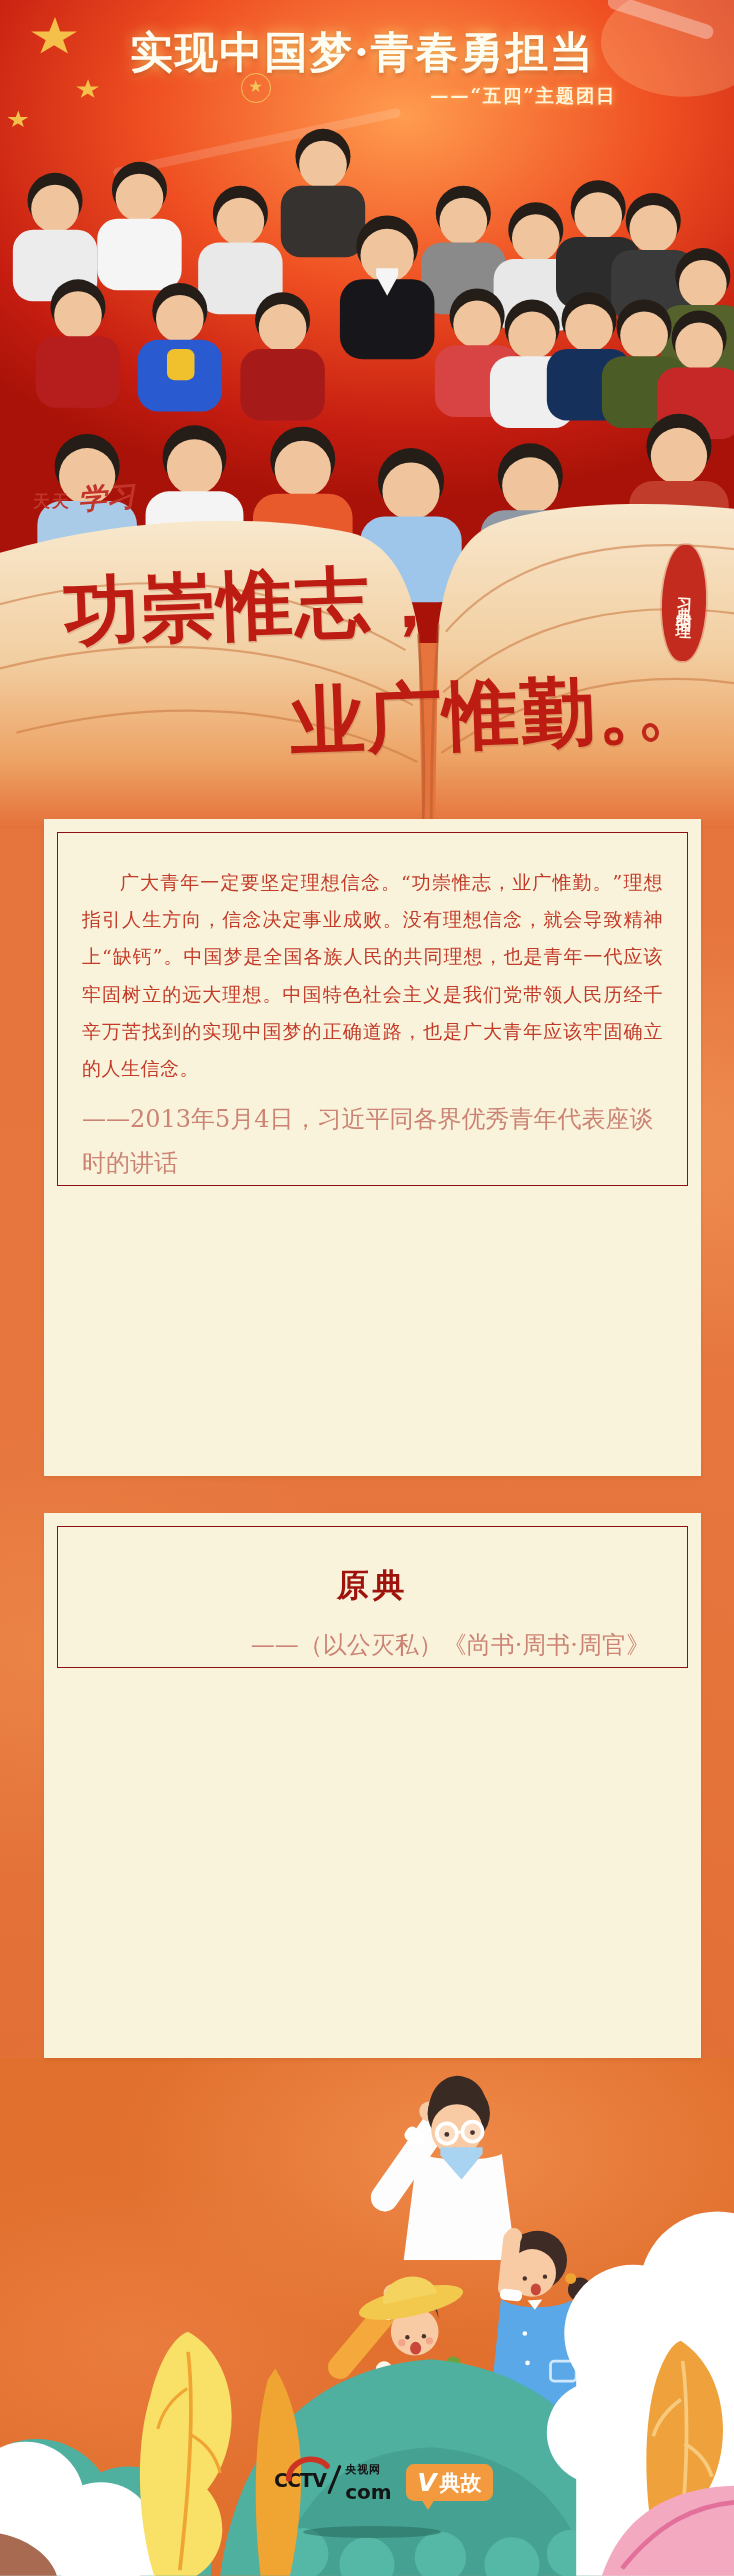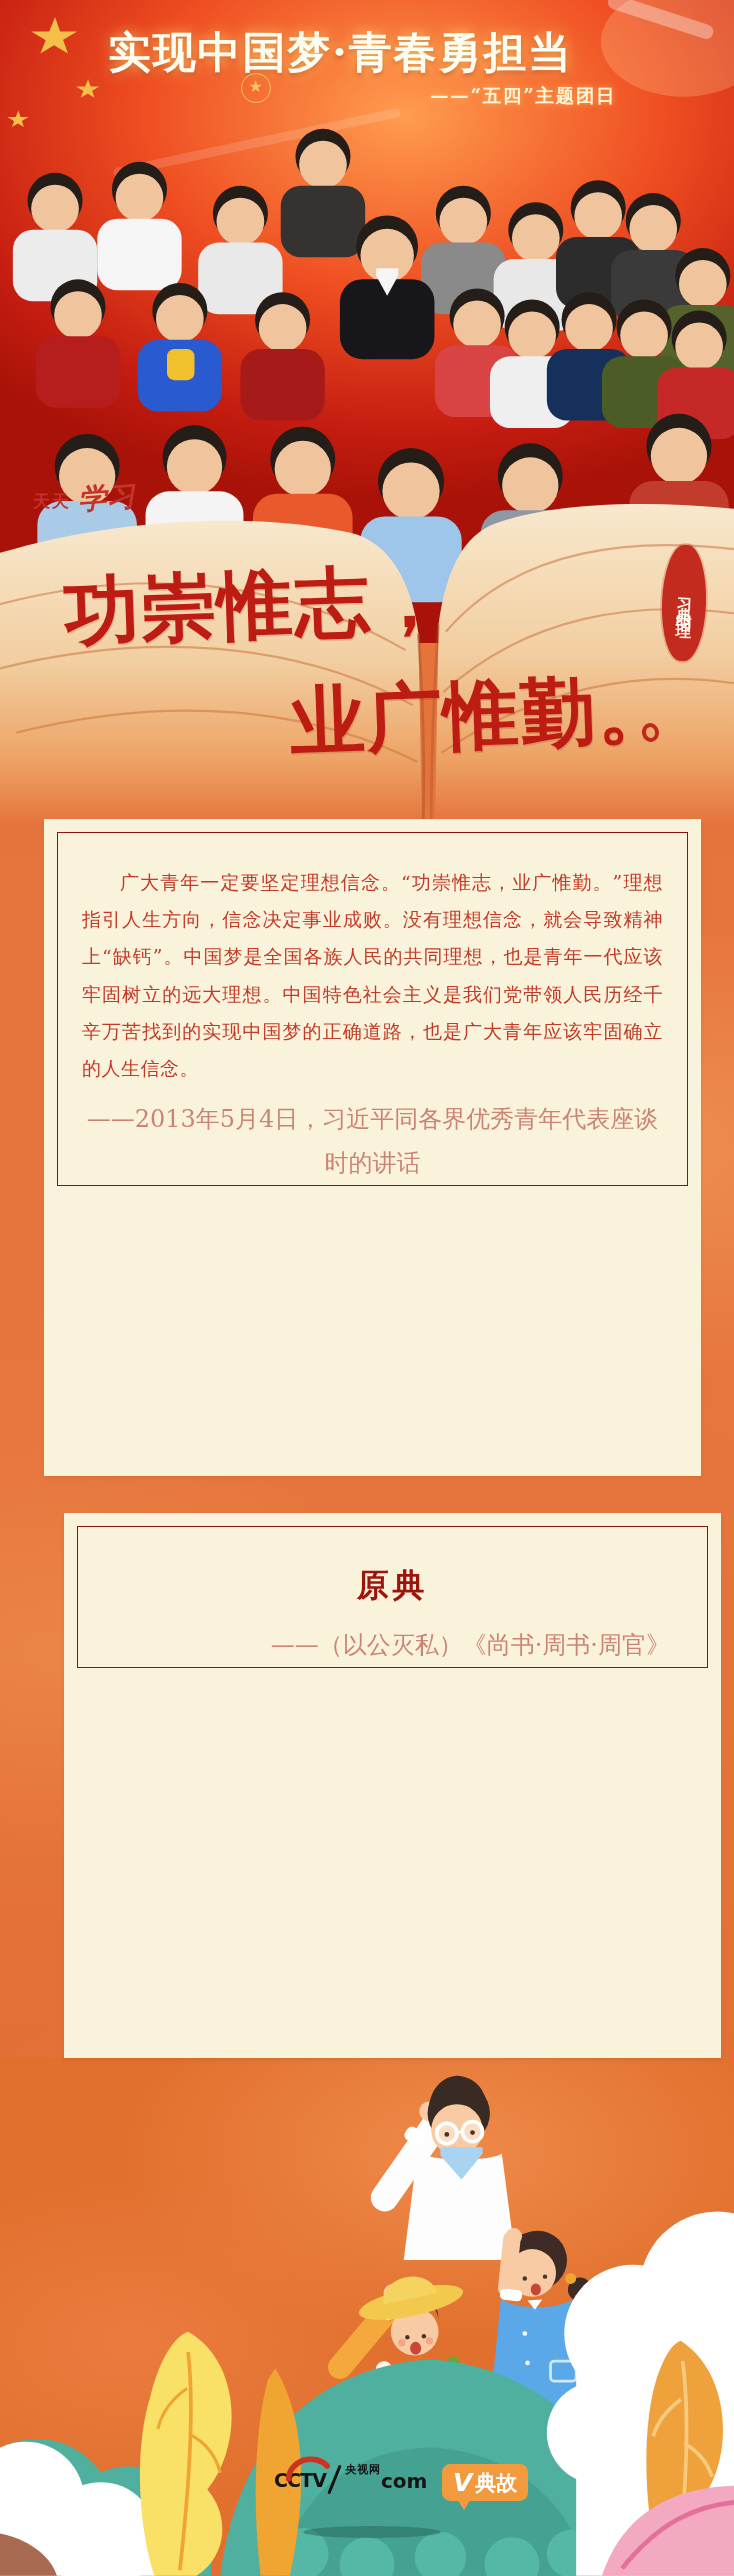--- a/index.html
+++ b/index.html
@@ -7,21 +7,21 @@
          font-family:"DejaVu Serif","Liberation Serif",serif;
          background:
            radial-gradient(643px 386px at 88% 1148px, rgba(255,190,120,.35), transparent 60%),
            radial-gradient(597px 367px at 8% 1652px, rgba(255,175,100,.28), transparent 60%),
            radial-gradient(826px 477px at 50% 2249px, rgba(250,150,70,.35), transparent 60%),
            linear-gradient(180deg,#e5713a 0%,#e6763e 55%,#e06c30 100%);}
   
   .photo{position:absolute;left:0;top:0;width:734px;height:643px;
          background:radial-gradient(569px 386px at 55% 18%, #ff9c4f 0%, #ef4f22 45%, #c41c10 82%, #a81208 100%);}
   .photo svg{position:absolute;left:0;top:0;}
-  .banner-title{position:absolute;left:108px;top:24px;width:532px;
+  .banner-title{position:absolute;left:130px;top:24px;width:532px;
         font-weight:900;font-size:43px;letter-spacing:1.8px;color:#fffdf2;
         text-shadow:0 0 13px rgba(255,210,110,.95),0 1.8px 5.5px rgba(150,30,0,.6);}
   .banner-sub{position:absolute;left:430px;top:83px;font-weight:700;font-size:18.4px;
         letter-spacing:1.8px;color:#fff4d8;text-shadow:0 0 7.3px rgba(255,190,90,.9);}
   .star-emblem{position:absolute;left:241px;top:73px;width:27.5px;height:27.5px;border:1.8px solid #f3c65c;
         border-radius:50%;color:#f3c65c;font-size:16.5px;line-height:26px;text-align:center;
         font-family:"DejaVu Sans",sans-serif;}
   
   .book{position:absolute;left:0;top:496px;width:734px;height:332px;}
   .masthead{position:absolute;left:33px;top:479px;z-index:4;white-space:nowrap;}
@@ -38,38 +38,38 @@
         box-shadow:0 0 0 1.8px rgba(194,43,29,.25);}
   .seal span{writing-mode:vertical-rl;color:#fff7ec;font-size:15.6px;font-weight:700;letter-spacing:8.3px;
         font-family:"DejaVu Sans",sans-serif;}
   .ring{position:absolute;left:642px;top:723px;width:9.2px;height:11px;border:4.6px solid #c0281c;
         border-radius:50%;transform:rotate(-12deg);z-index:4;}
   
   .panel{position:absolute;left:44px;width:657px;background:#faf3dc;z-index:3;
          box-shadow:0 1.8px 3.7px rgba(140,60,20,.15);}
   .panel-inner{margin:13px;border:1.8px solid #8b1212;}
   .panel.quote{top:819px;height:657px;}
-  .panel.classic{top:1513px;height:545px;margin-left:20px;}
+  .panel.classic{top:1513px;height:545px;}
   .panel .body-text{margin:0;padding:31px 24px 0 24px;text-indent:2em;text-align:justify;
         font-size:19px;line-height:1.96;letter-spacing:0.5px;color:#c23b28;}
-  .panel .attrib{margin:9.2px 0 0 0;padding:0 24px;font-size:24px;line-height:1.85;color:#cb8474;text-align:center;}
+  .panel .attrib{margin:9.2px 0 0 0;padding:0 24px;font-size:24px;line-height:1.85;color:#cb8474;}
   .panel.classic .attrib{text-align:right;padding-right:37px;}
   .classic-heading{margin:0;padding:37px 0 5.5px 0;text-align:center;font-size:32px;font-weight:900;
         color:#9e130c;letter-spacing:3.7px;font-family:"DejaVu Sans",sans-serif;}
   
   .footer{position:absolute;left:0;top:2058px;width:734px;height:518px;
         background:radial-gradient(477px 275px at 62% 18%, #ef8a49 0%, transparent 70%),
                    radial-gradient(386px 239px at 18% 55%, #ea7c3e 0%, transparent 70%),#e1702e;}
   .footer svg{position:absolute;left:0;top:0;}
   .footer-logo{position:absolute;left:274px;top:2464px;z-index:6;display:flex;align-items:flex-start;
         font-family:"DejaVu Sans","Liberation Sans",sans-serif;}
   .cctv-mark{position:relative;display:flex;align-items:flex-start;}
   .cctv-text{font-size:19px;font-weight:900;letter-spacing:-0.9px;color:#141414;line-height:33px;}
   .cctv-arc{position:absolute;right:-5.5px;top:-9.2px;}
-  .cctv-right{display:flex;flex-direction:row;margin-left:9.2px;line-height:1;}
+  .cctv-right{display:flex;flex-direction:column;margin-left:9.2px;line-height:1;}
   .cctv-right .cn{font-size:11px;font-weight:700;color:#141414;letter-spacing:0.9px;}
   .cctv-right .com{font-size:20px;font-weight:800;color:#141414;margin-top:7px;}
   .slash{width:2.8px;height:31px;background:#141414;transform:rotate(22deg);margin-left:7.3px;border-radius:1.8px;}
   .badge{position:relative;margin-left:14.7px;background:#f49a3e;border-radius:8.3px;height:37px;
         padding:0 11px;display:flex;align-items:center;color:#fff;}
   .badge .v{font-size:25px;font-weight:900;font-style:italic;margin-right:2.8px;}
   .badge .t{font-size:21px;font-weight:800;}
   .badge-tail{position:absolute;left:14.7px;bottom:-9.2px;width:0;height:0;
         border-left:7.3px solid transparent;border-right:7.3px solid transparent;border-top:11px solid #f49a3e;}
   .logo-shadow{position:absolute;left:303px;top:2526px;width:138px;height:12px;border-radius:50%;

